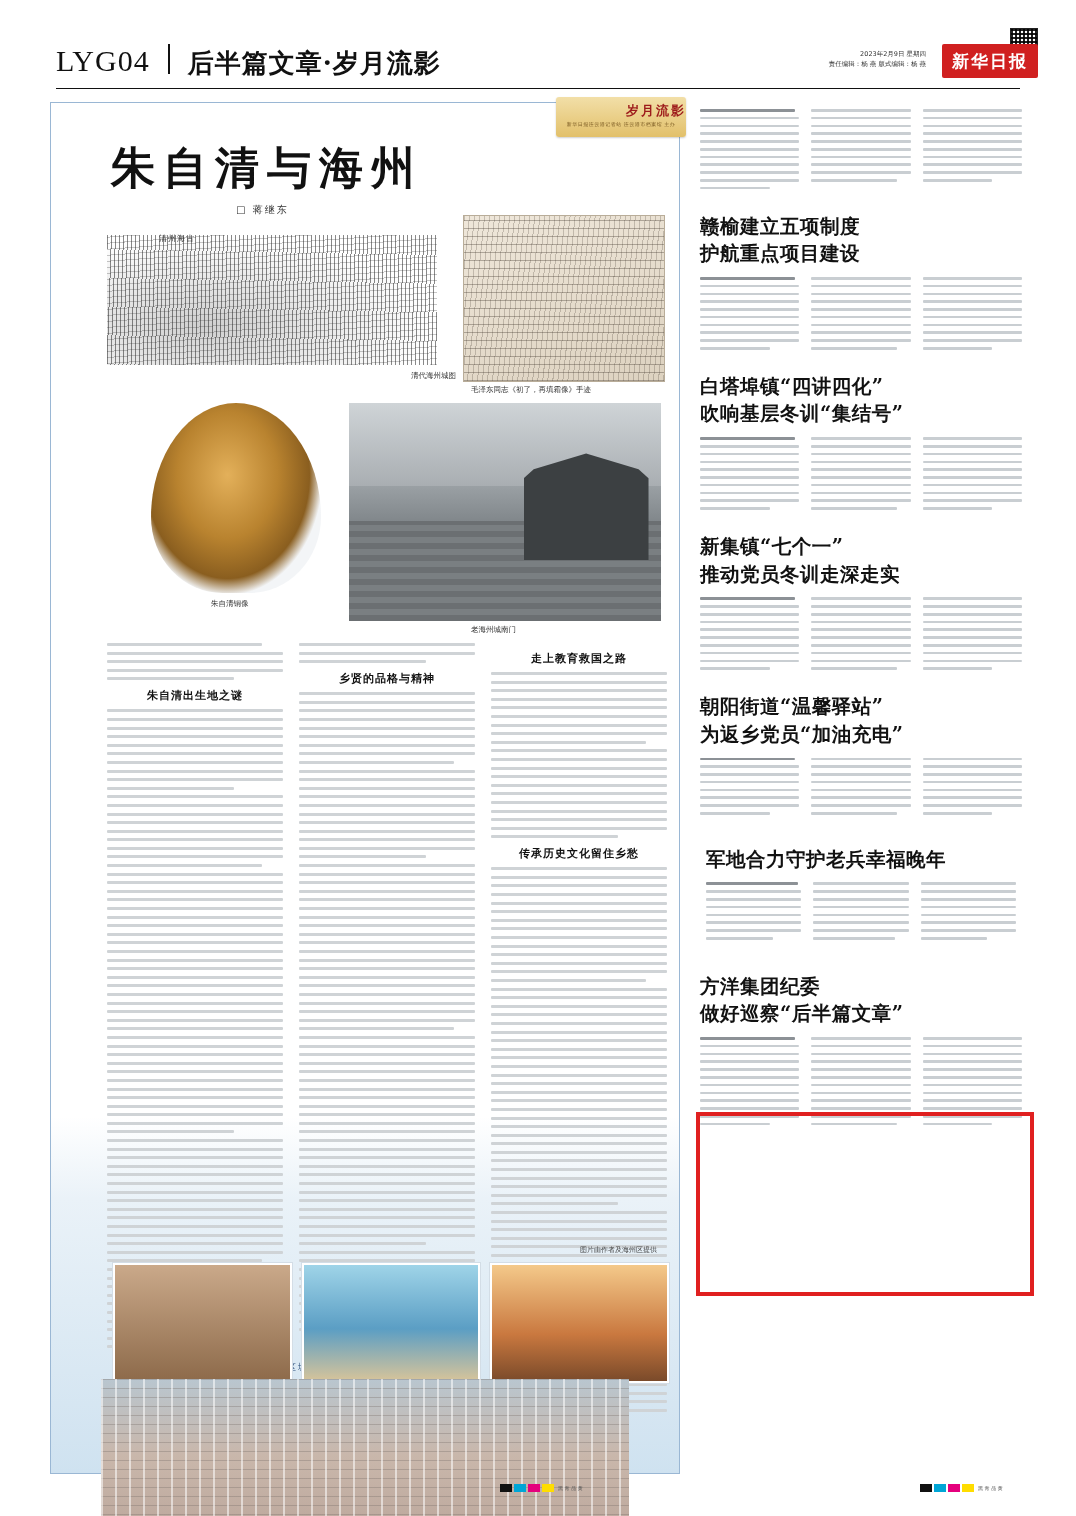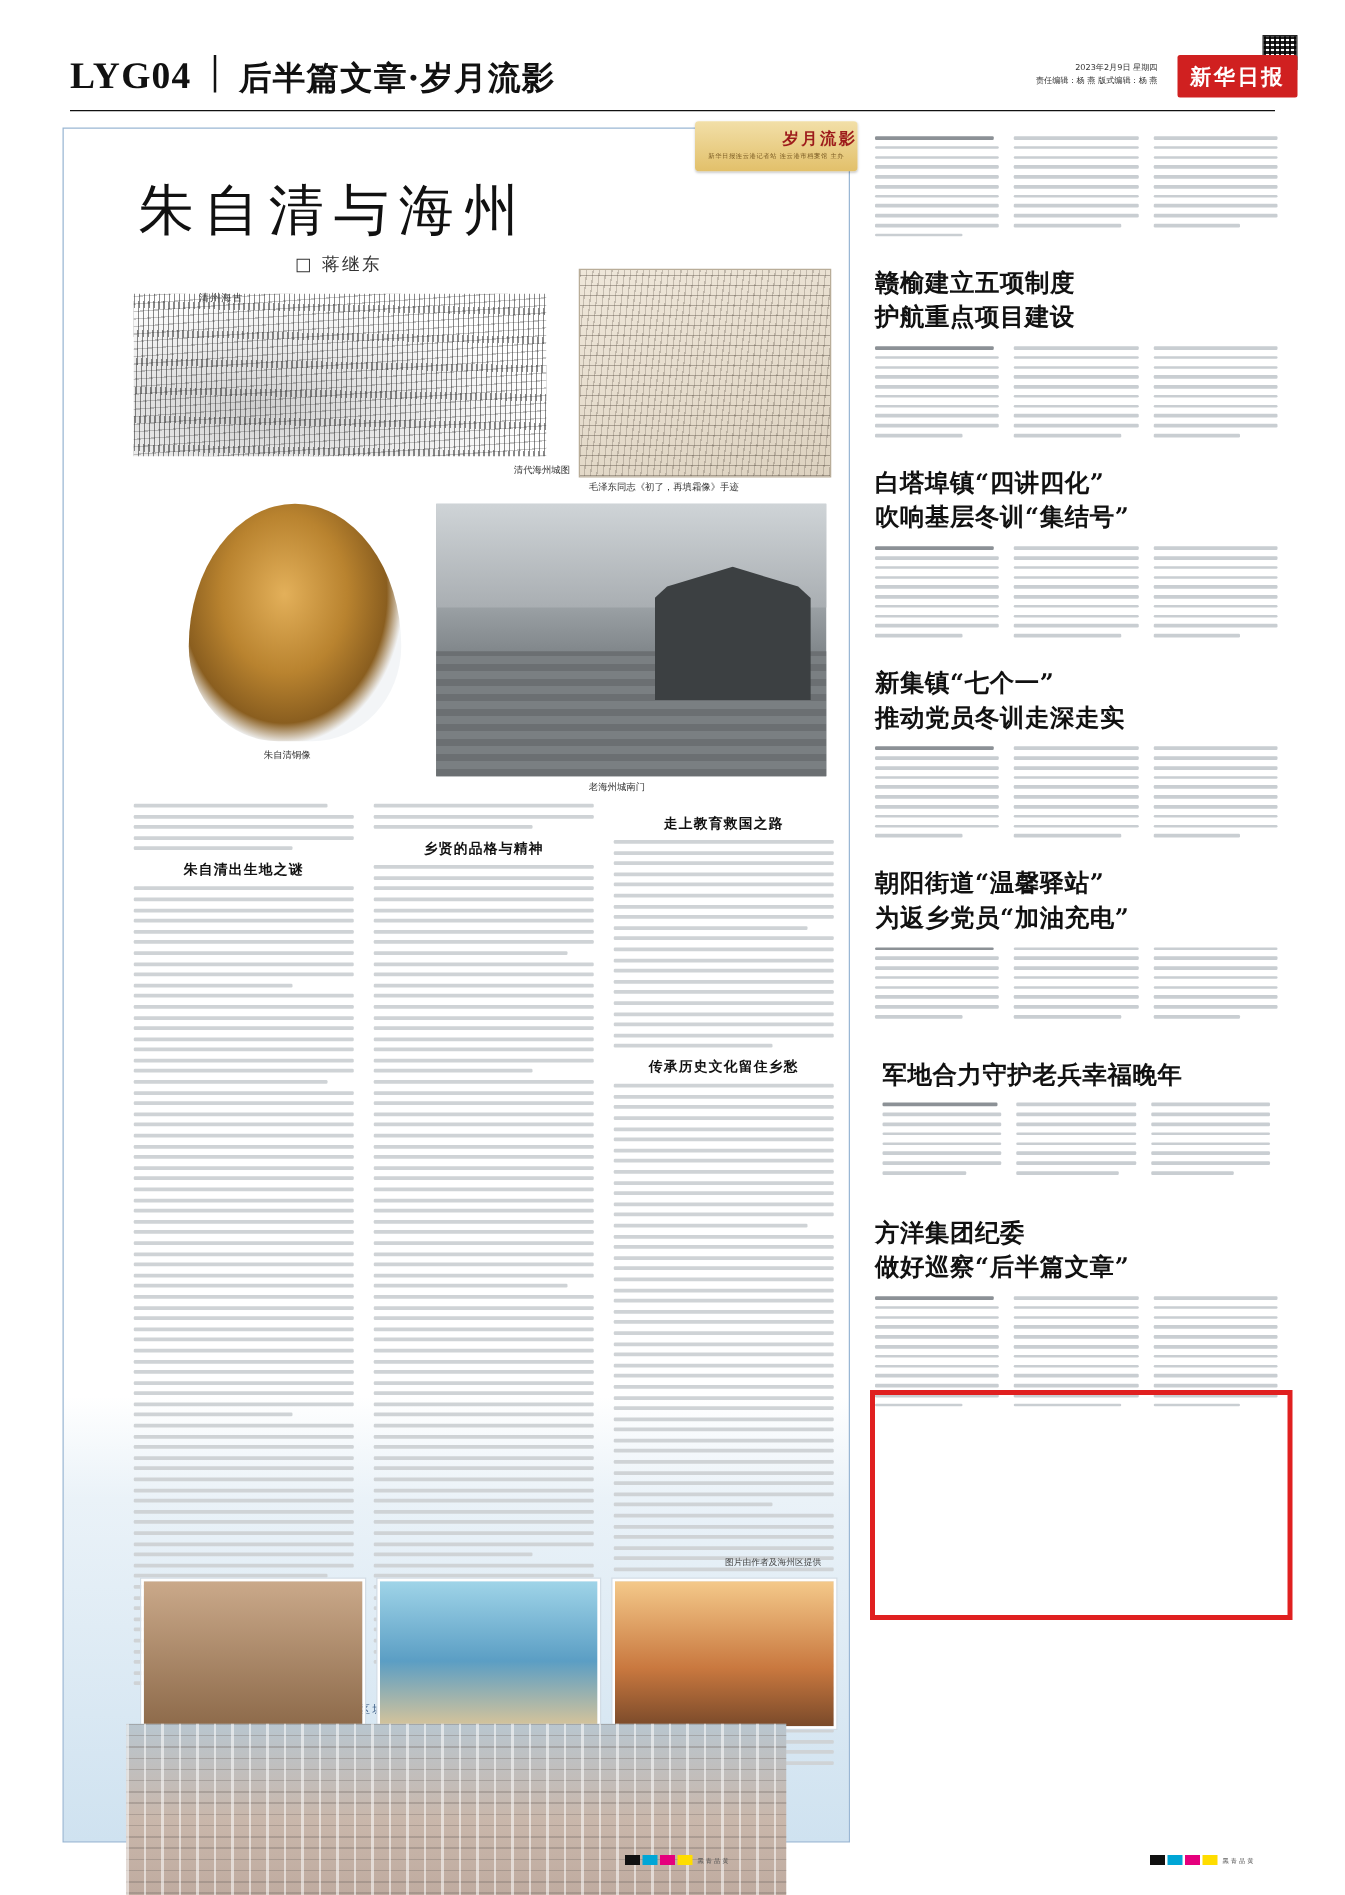--- a/index.html
+++ b/index.html
@@ -9,21 +9,21 @@
     font-family:"DejaVu Sans","Liberation Sans",sans-serif;
     color:#111;
     position:relative;
     overflow:hidden;
   }
   .page{position:relative;width:1076px;height:1516px;background:#fff;}
 
   
   .masthead{position:absolute;left:0;top:0;width:1076px;height:96px;}
   .mast-inner{position:absolute;left:56px;top:44px;display:flex;align-items:flex-end;gap:14px;}
-  .mast-code{font-family:"Liberation Serif",serif;font-size:30px;font-weight:700;letter-spacing:1px;color:#111;line-height:1;}
+  .mast-code{font-family:"Liberation Serif",serif;font-size:30px;font-weight:400;letter-spacing:1px;color:#111;line-height:1;}
   .mast-divider{width:2px;height:30px;background:#111;margin:0 4px 2px 4px;}
   .mast-title{font-family:"DejaVu Serif","Liberation Serif",serif;font-size:26px;font-weight:700;color:#111;line-height:1;letter-spacing:1px;}
   .mast-rule{position:absolute;left:56px;top:88px;width:964px;height:1px;background:#111;}
   .mast-meta{position:absolute;right:150px;top:50px;text-align:right;font-size:6.5px;color:#333;line-height:1.5;}
   .mast-logo{position:absolute;right:38px;top:44px;width:96px;height:34px;background:#d02020;border-radius:2px;
              color:#fff;font-family:"DejaVu Serif",serif;font-size:17px;font-weight:700;display:flex;align-items:center;justify-content:center;letter-spacing:2px;}
   .mast-qr{position:absolute;right:38px;top:28px;width:26px;height:26px;background:
      repeating-linear-gradient(0deg,#222 0 2px,#fff 2px 4px),
      repeating-linear-gradient(90deg,#222 0 2px,transparent 2px 4px);
      background-blend-mode:multiply;border:1px solid #222;}
@@ -31,22 +31,22 @@
   
   .feature{position:absolute;left:50px;top:102px;width:628px;height:1370px;border:1px solid #9ab7d4;
            background:linear-gradient(180deg,#ffffff 0%,#ffffff 74%,#eaf2f8 80%,#cfe2f0 100%);}
   .feat-badge{position:absolute;left:505px;top:-6px;width:130px;height:40px;background:linear-gradient(180deg,#f2dfa8,#e2c06a);
               border-radius:3px;box-shadow:0 1px 2px rgba(0,0,0,.2);}
   .feat-badge .bt{position:absolute;left:0;right:0;top:5px;text-align:right;font-family:"DejaVu Serif",serif;
               font-size:13px;font-weight:700;color:#9d1b1b;letter-spacing:2px;}
   .feat-badge .bs{position:absolute;left:0;right:0;top:24px;text-align:center;font-size:5px;color:#7a5a22;letter-spacing:.5px;}
 
   .feat-title{position:absolute;left:60px;top:36px;font-family:"DejaVu Serif","Liberation Serif",serif;
-              font-size:44px;font-weight:400;letter-spacing:8px;color:#111;}
-  .feat-author{position:absolute;left:185px;top:100px;font-size:14px;color:#333;letter-spacing:2px;}
+              font-size:44px;font-weight:700;letter-spacing:8px;color:#111;}
+  .feat-author{position:absolute;left:185px;top:100px;font-size:10px;color:#333;letter-spacing:2px;}
 
   
   .engrave{position:absolute;left:56px;top:132px;width:330px;height:130px;
      background:
        repeating-linear-gradient(92deg, rgba(40,40,40,.55) 0 1px, rgba(255,255,255,0) 1px 4px),
        repeating-linear-gradient(-4deg, rgba(70,70,70,.30) 0 1px, rgba(255,255,255,0) 1px 6px),
        radial-gradient(ellipse at 30% 70%, #cfcfcf 0%, #ffffff 70%);
      border:0;}
   .engrave-label{position:absolute;left:108px;top:130px;font-size:8px;color:#333;letter-spacing:1px;}
   .engrave-cap{position:absolute;left:360px;top:268px;font-size:7.5px;color:#333;}

